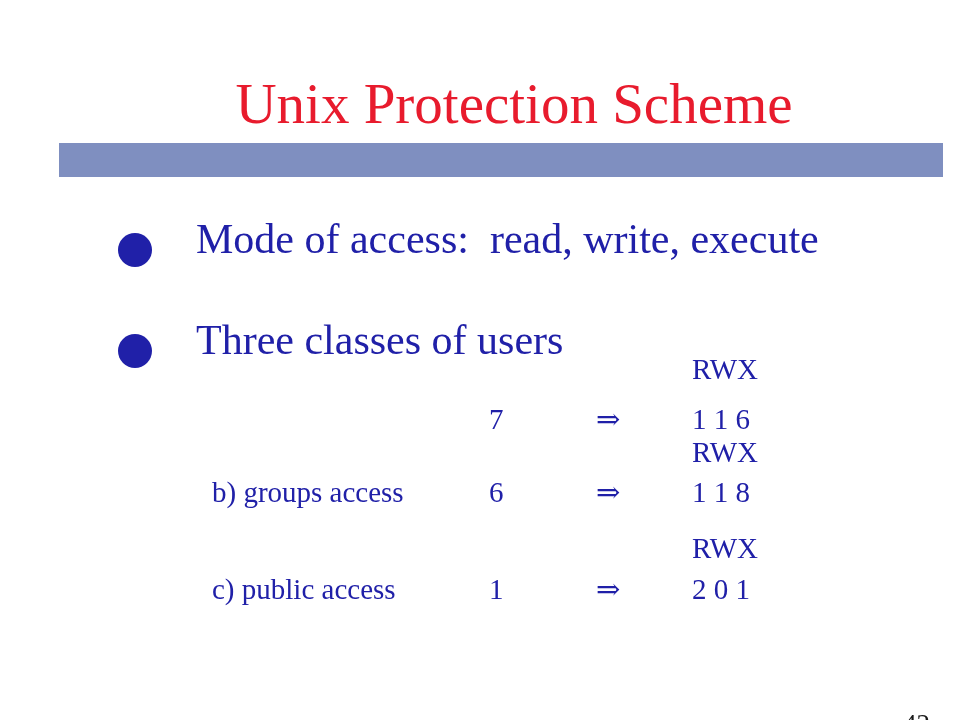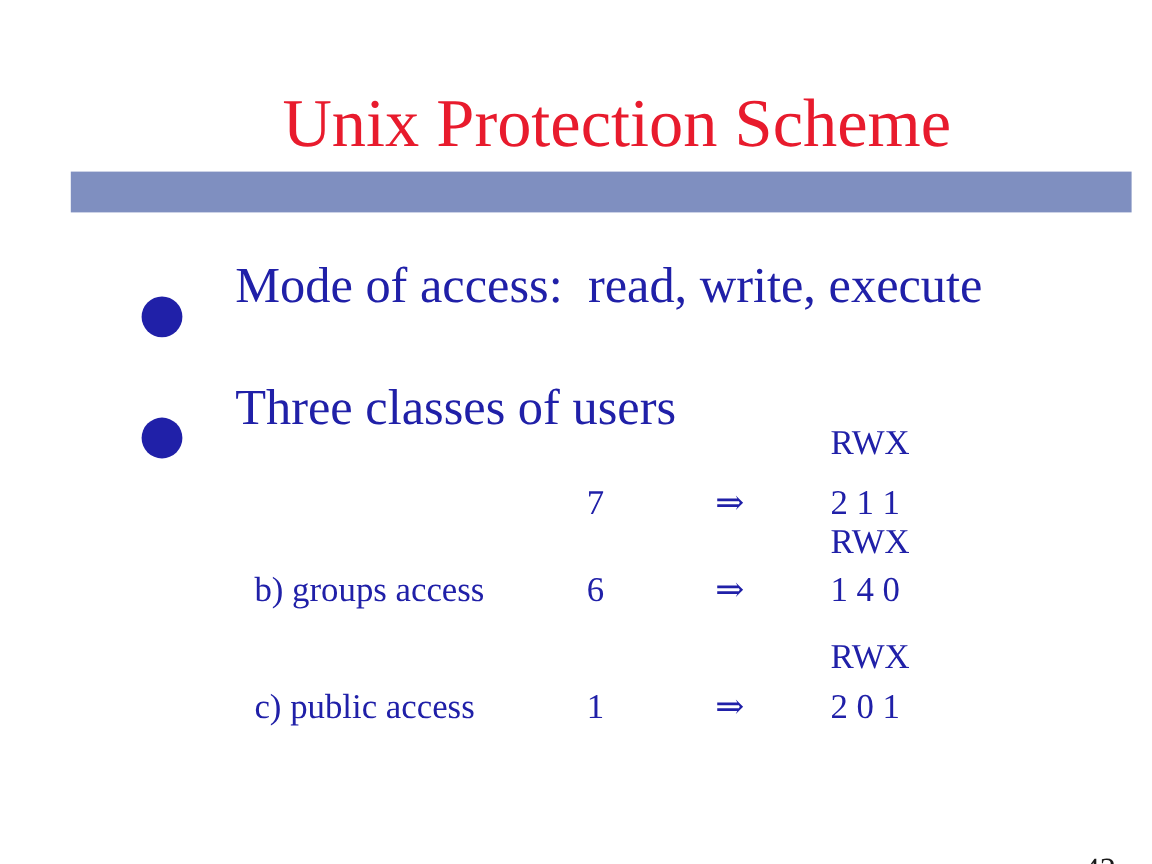--- a/index.html
+++ b/index.html
@@ -32,21 +32,21 @@
   .title-rule{
     position:absolute;
     top:109px;left:25px;right:25px;
     height:2px;
     background:var(--rule-color);
   }
   .bullet-item{
     position:absolute;
     left:67px;
     display:flex;
-    align-items:flex-end;
+    align-items:center;
   }
   .bullet-item.b1{top:146px;}
   .bullet-item.b2{top:211px;margin-top:36px;}
   .bullet-dot{
     flex:0 0 auto;
     width:11px;height:11px;
     border-radius:50%;
     background:var(--text-color);
     margin-top:22px;
     margin-right:27px;
@@ -105,32 +105,32 @@
 
   <div class="ptable">
 
     <div class="trow r-h1">
       <span class="c-bits">RWX</span>
     </div>
 
     <div class="trow r-a">
       <span class="c-octal">7</span>
       <span class="c-arrow">⇒</span>
-      <span class="c-bits">2 1 1</span>
+      <span class="c-bits">1 1 6</span>
     </div>
 
     <div class="trow r-h2">
       <span class="c-bits">RWX</span>
     </div>
 
     <div class="trow r-b">
       <span class="c-label">b) groups access</span>
       <span class="c-octal">6</span>
       <span class="c-arrow">⇒</span>
-      <span class="c-bits">1 4 0</span>
+      <span class="c-bits">1 1 8</span>
     </div>
 
     <div class="trow r-h3">
       <span class="c-bits">RWX</span>
     </div>
 
     <div class="trow r-c">
       <span class="c-label">c) public access</span>
       <span class="c-octal">1</span>
       <span class="c-arrow">⇒</span>

